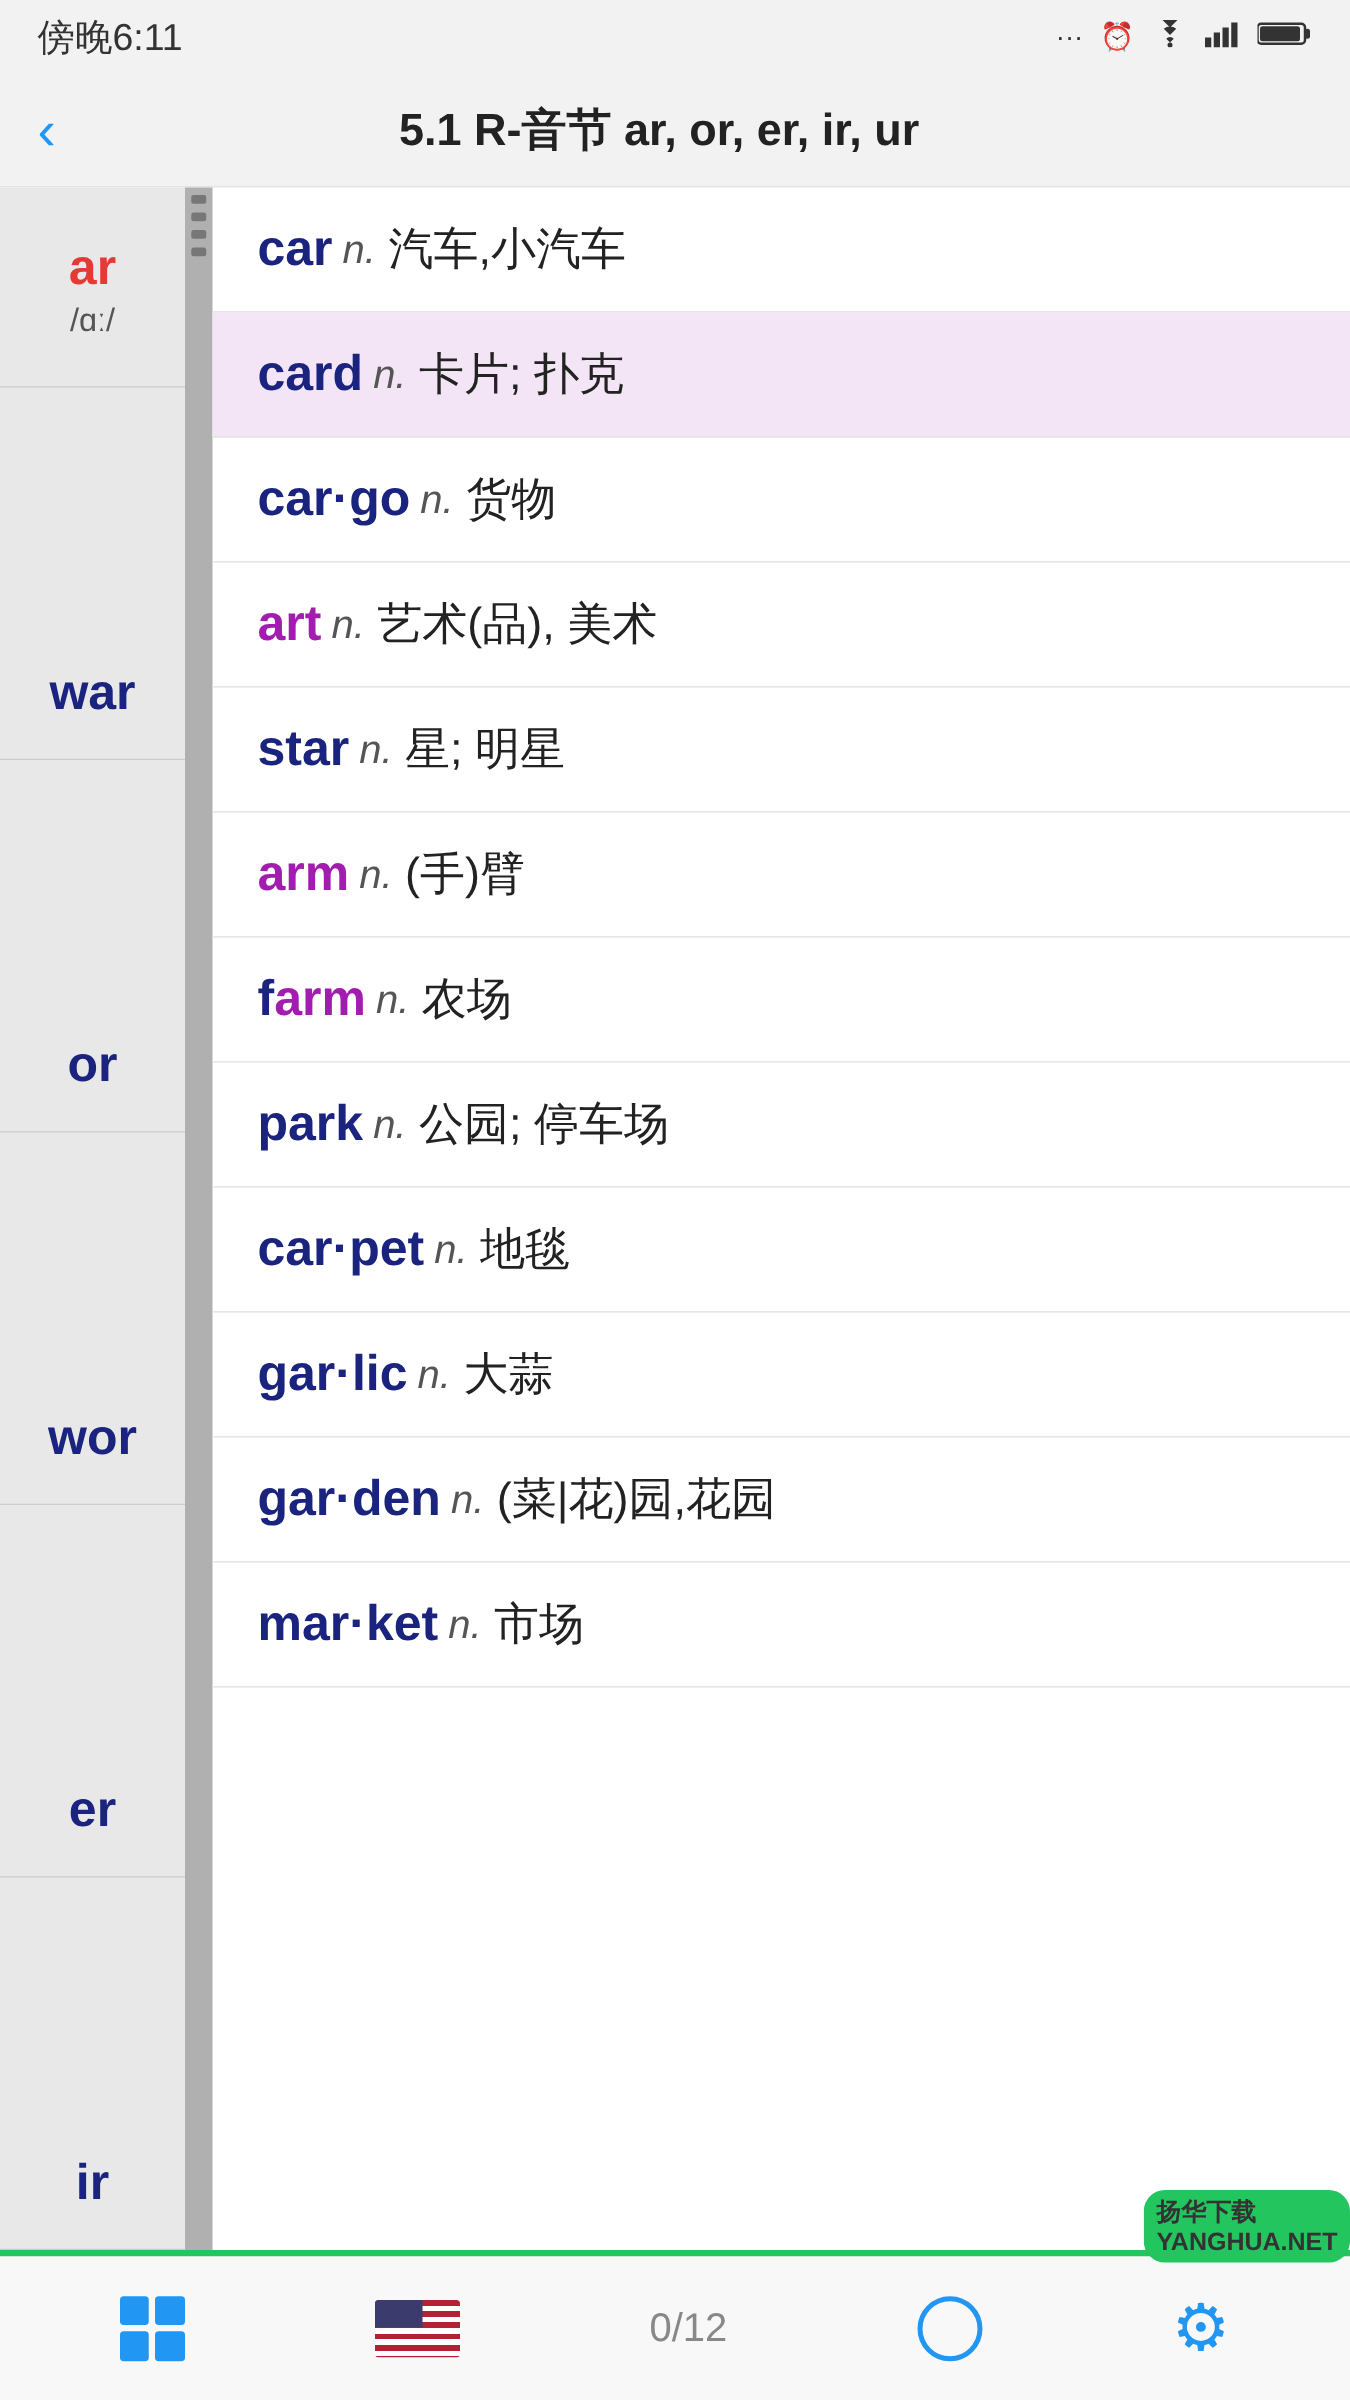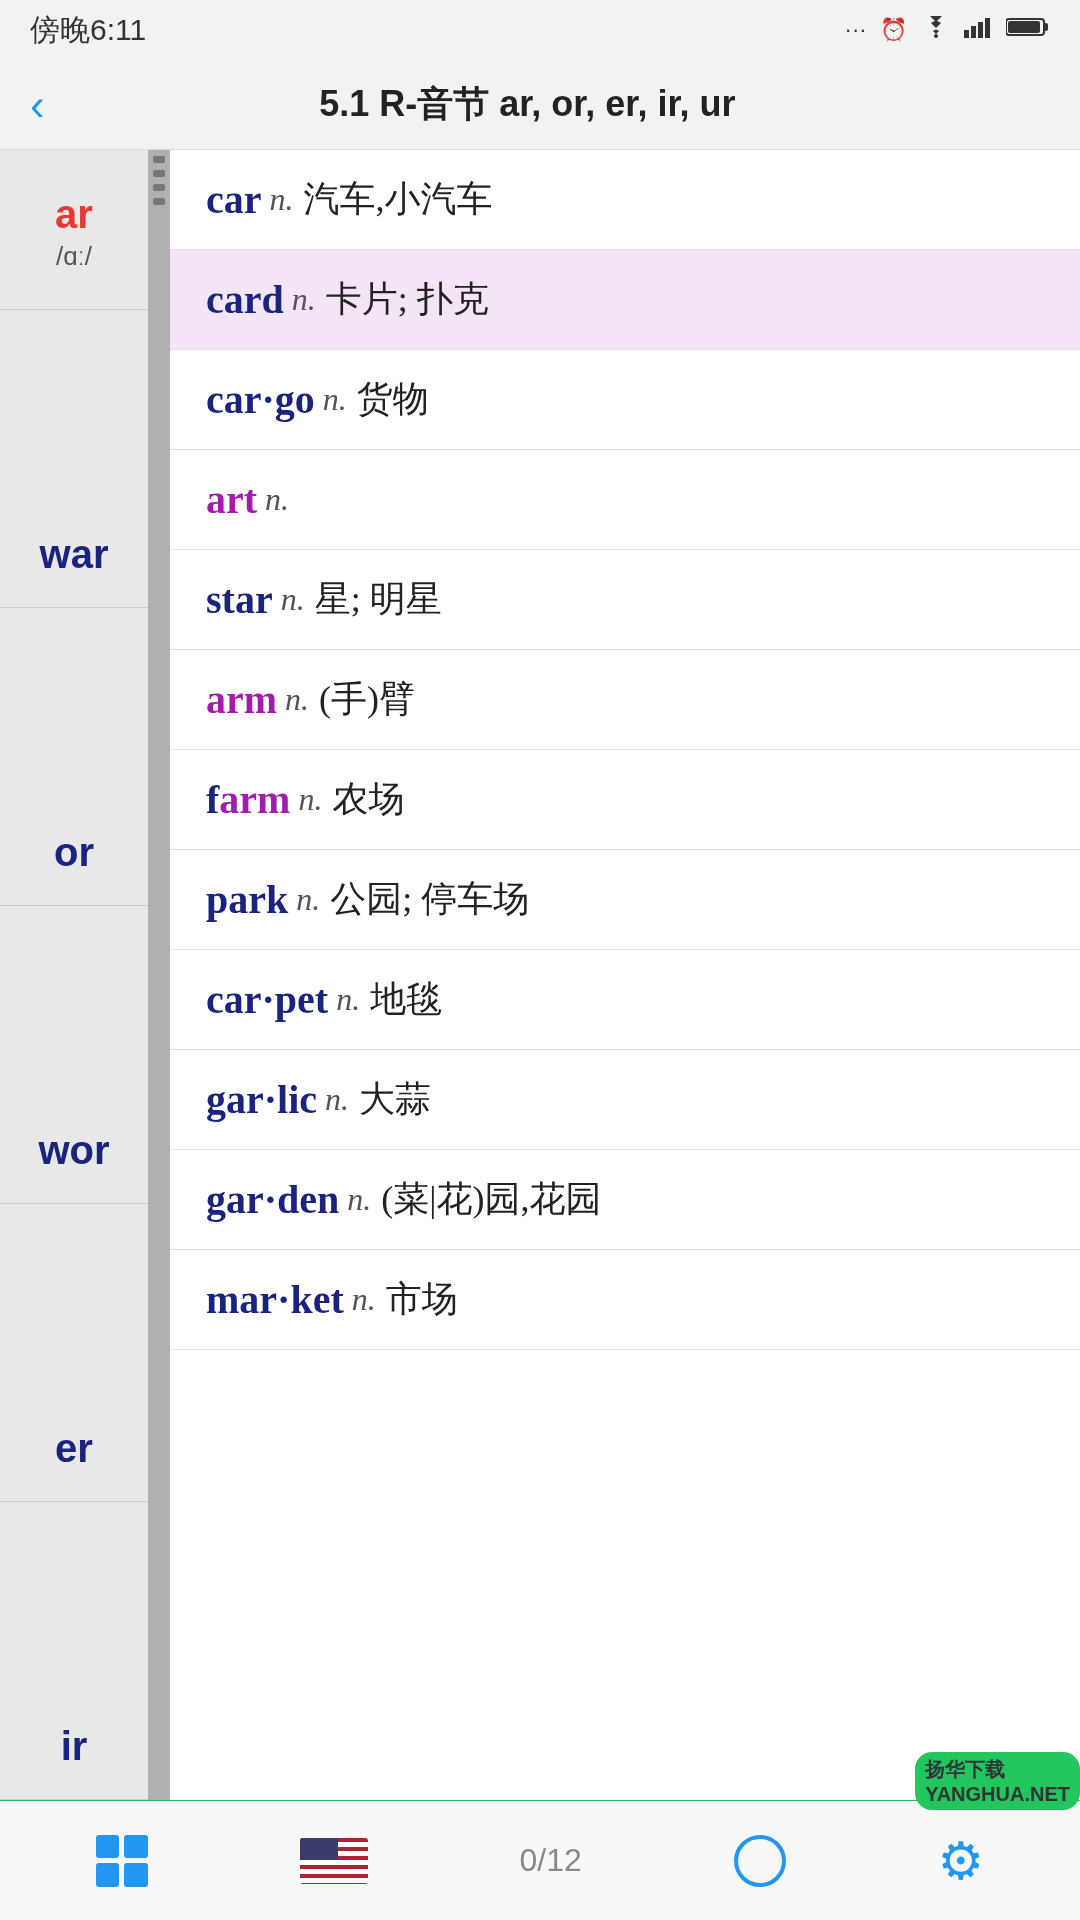--- a/index.html
+++ b/index.html
@@ -105,21 +105,20 @@
     .sidebar-item.medium {
       min-height: 120px;
     }
 
     
     .word-list {
       flex: 1;
       display: flex;
       flex-direction: column;
       position: relative;
-      font-family: Liberation Serif, serif;
     }
     .word-row {
       display: flex;
       align-items: center;
       padding: 22px 36px;
       border-bottom: 1px solid #e0e0e0;
       min-height: 100px;
     }
     .word-row.highlighted {
       background: #f3e5f5;
@@ -139,21 +138,21 @@
     .word-meaning {
       font-size: 36px;
       color: #222;
       margin-left: 10px;
     }
 
     
     .bottom-nav {
       height: 120px;
       background: #f8f8f8;
-      border-top: 1px solid #22c55e;
+      border-top: 5px solid #22c55e;
       display: flex;
       align-items: center;
       justify-content: space-around;
       padding: 0 20px;
     }
     .nav-item {
       display: flex;
       flex-direction: column;
       align-items: center;
       justify-content: center;
@@ -346,20 +345,21 @@
       </span>
       <span class="word-pos">n.</span>
       <span class="word-meaning">货物</span>
     </div>
 
     <div class="word-row">
       <span class="word-text">
         <span class="red">art</span>
       </span>
       <span class="word-pos">n.</span>
+      <span class="word-meaning">艺术(品), 美术</span>
     </div>
 
     <div class="word-row">
       <span class="word-text">
         <span class="blue">star</span>
       </span>
       <span class="word-pos">n.</span>
       <span class="word-meaning">星; 明星</span>
     </div>
 

